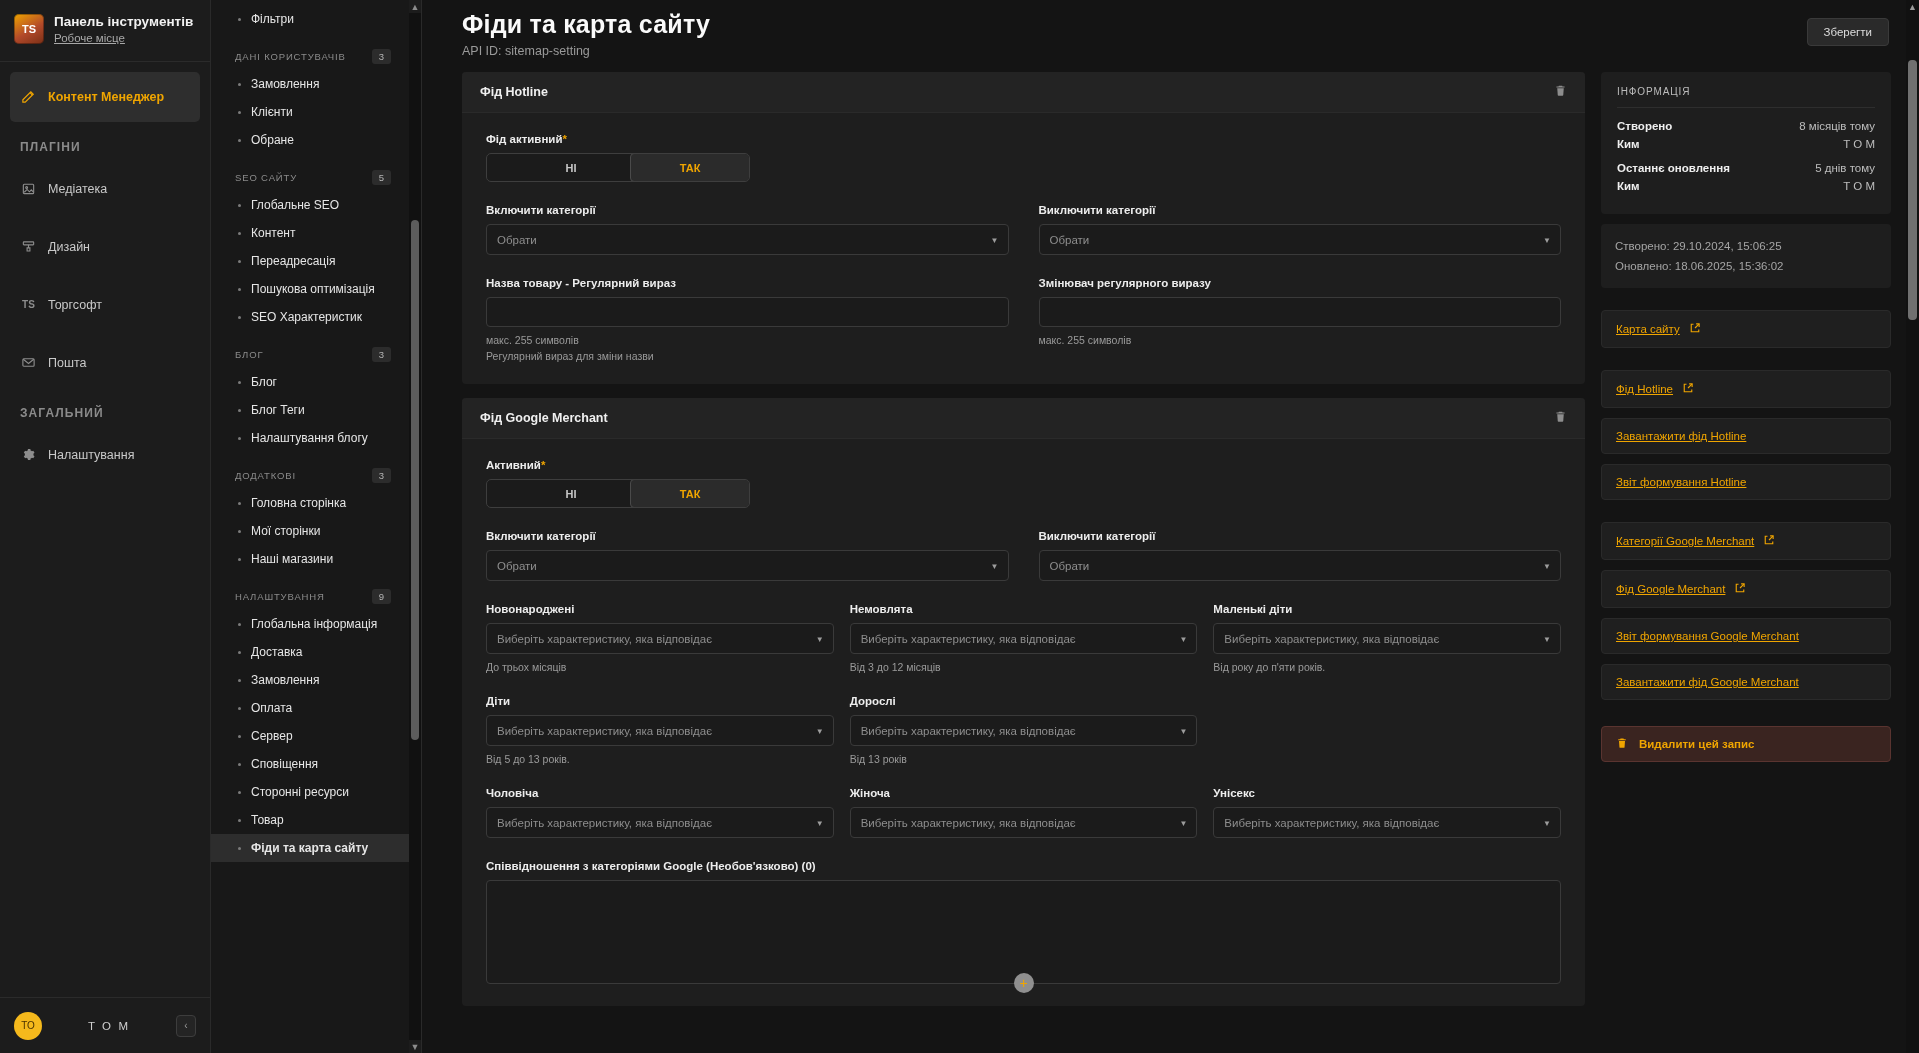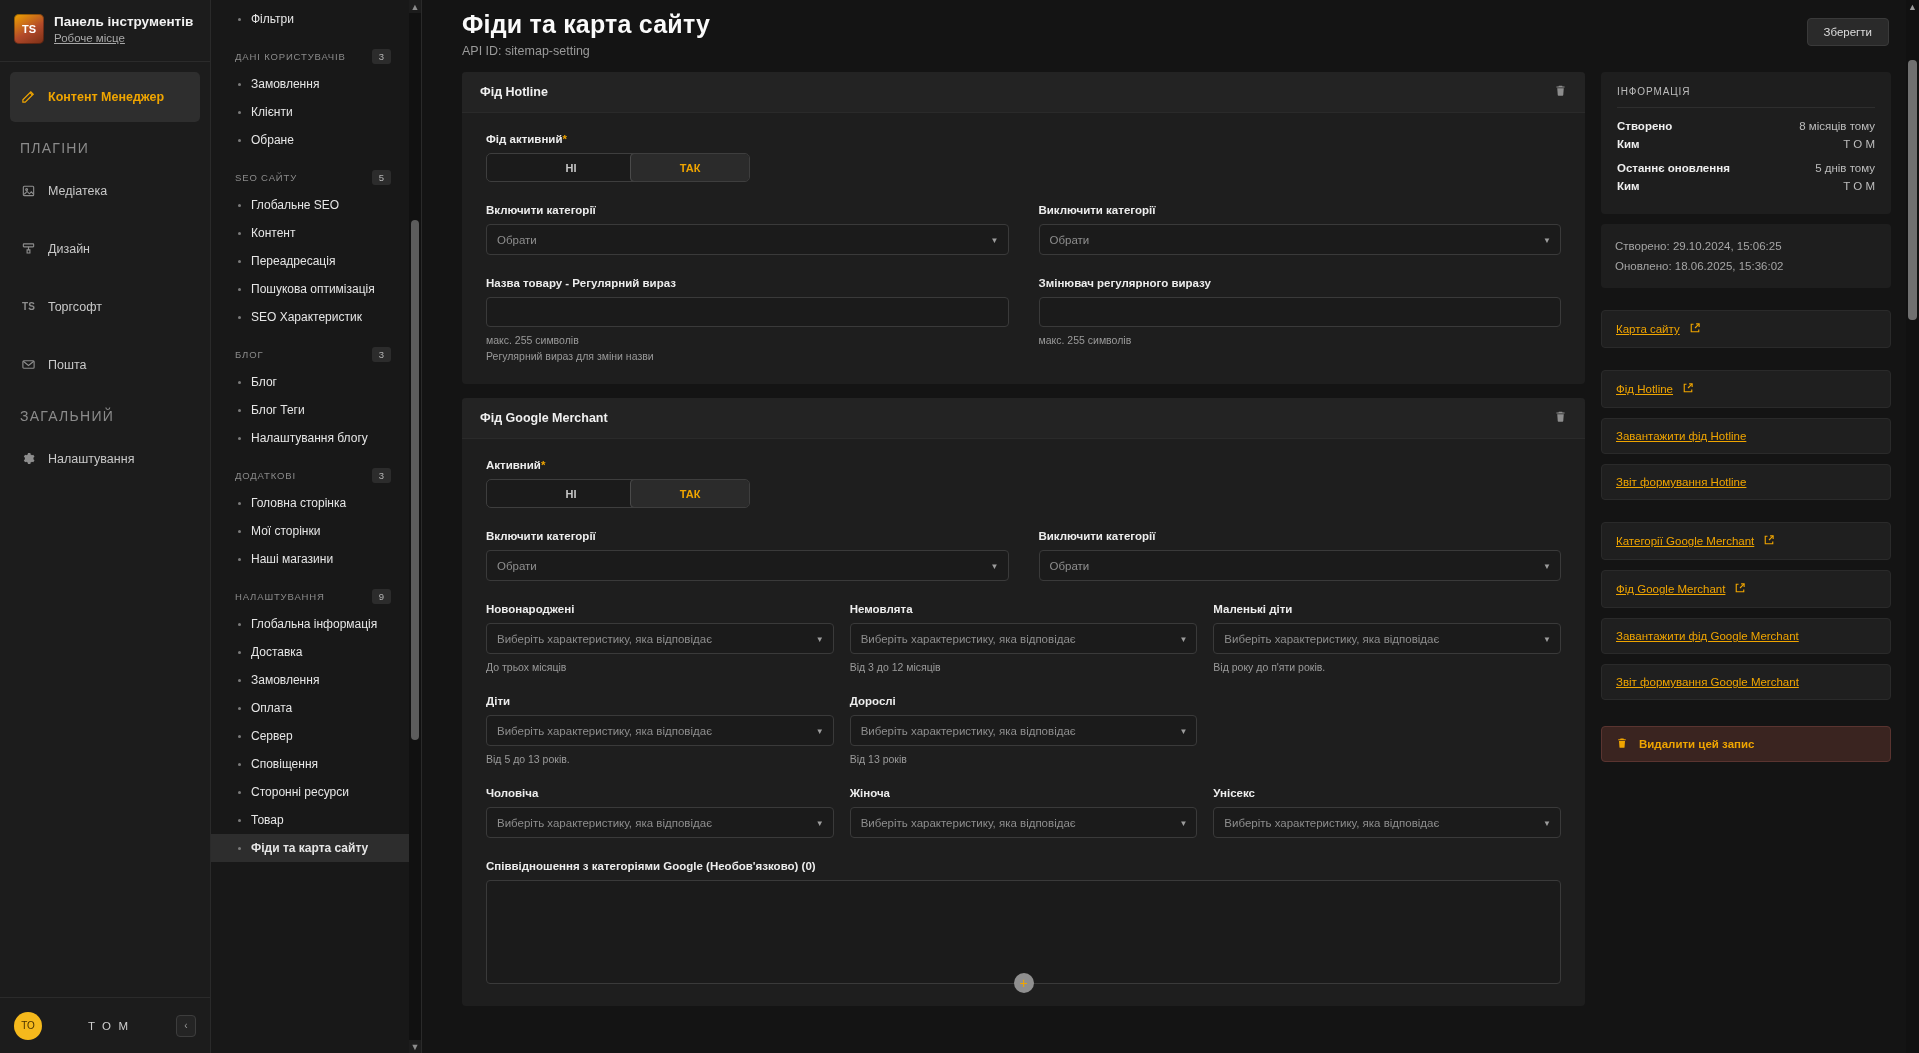--- a/index.html
+++ b/index.html
@@ -39,22 +39,22 @@
     height: 50px; margin: 4px 10px; padding: 0 10px;
     border-radius: 5px; color: #c9c9c9; font-size: 12.5px;
     cursor: pointer;
   }
   .side-item .ico { width: 17px; height: 17px; flex: 0 0 17px; display:flex; align-items:center; justify-content:center; color:#8d8d8d;}
   .side-item.active {
     background: #2e2e2e; color: #f0a500; font-weight: bold;
   }
   .side-item.active .ico { color: #f0a500; }
   .side-head {
-    font-size: 14px; letter-spacing: .09em; color: #8b8b8b;
-    padding: 14px 20px 6px 20px; text-transform: uppercase;
+    font-size: 12px; letter-spacing: .09em; color: #8b8b8b;
+    padding: 14px 20px 6px 20px; text-transform: uppercase; font-weight: bold;
   }
   .side-spacer { flex: 1 1 auto; }
   .side-foot {
     border-top: 1px solid #2b2b2b;
     display: flex; align-items: center; gap: 14px;
     padding: 12px 14px; height: 56px;
   }
   .avatar {
     width: 28px; height: 28px; border-radius: 50%;
     background: #f5b91c; color: #4a3200; font-size: 10px; font-weight: normal;
@@ -697,24 +697,24 @@
           <span>Фід Google Merchant</span>
           <span class="ext">
             <svg width="12" height="12" viewBox="0 0 16 16" fill="none" stroke="currentColor" stroke-width="1.5">
                 <path d="M6 3H3v10h10v-3"></path>
                 <path d="M9.5 2.5H13.5V6.5"></path>
                 <path d="M13.2 2.8 8 8"></path>
               </svg>
           </span>
         </div>
         <div class="link-btn">
+          <span>Звіт формування Google Merchant</span>
+        </div>
+        <div class="link-btn">
           <span>Завантажити фід Google Merchant</span>
-        </div>
-        <div class="link-btn">
-          <span>Звіт формування Google Merchant</span>
         </div>
 
         <div class="del-btn">
           <span>
             <svg width="12" height="12" viewBox="0 0 16 16" fill="currentColor">
                 <path d="M6 2h4l.5 1H13v1.3H3V3h2.5L6 2zM4 5.3h8l-.6 8.2a1 1 0 0 1-1 .9H5.6a1 1 0 0 1-1-.9L4 5.3z"></path>
               </svg>
           </span>
           <span>Видалити цей запис</span>
         </div>

